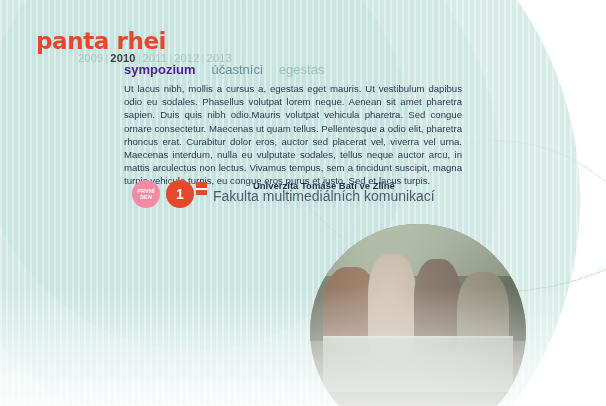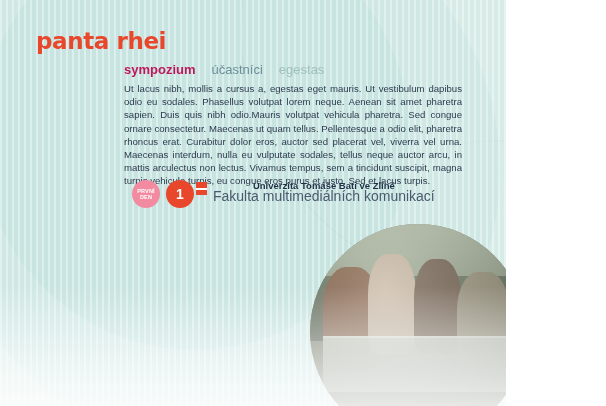--- a/index.html
+++ b/index.html
@@ -8,21 +8,21 @@
   }
   body {
     width: 606px;
     height: 406px;
     overflow: hidden;
     font-family: "Liberation Sans", sans-serif;
     background: #ffffff;
   }
   .page {
     position: relative;
-    width: 506px;
+    width: 606px;
     height: 406px;
     overflow: hidden;
     background: #ffffff;
   }
 
   
   .bg-circle {
     position: absolute;
     border-radius: 50%;
     pointer-events: none;
@@ -119,21 +119,21 @@
     display: flex;
     align-items: baseline;
     gap: 16px;
     font-size: 13px;
   }
   .nav-item {
     color: #9fc0bc;
     white-space: nowrap;
   }
   .nav-item.active {
-    color: #be185d;
+    color: #4c1d95;
     font-weight: bold;
   }
   .nav-item.mid {
     color: #6c8f98;
   }
 
   .dateline {
     position: absolute;
     left: 8px;
     top: 78px;
@@ -282,20 +282,23 @@
 
   <div class="bg-circle circle-big"></div>
   <div class="bg-circle circle-mid"></div>
   <div class="bg-circle circle-inner"></div>
   <div class="bg-circle circle-ring"></div>
   <div class="bg-circle circle-ring2"></div>
   <div class="stripes"></div>
 
   <div class="logo">panta rhei</div>
 
+  <div class="years">
+    <span class="yr">2009</span><span class="sep">|</span><span class="yr active">2010</span><span class="sep">|</span><span class="yr">2011</span><span class="sep">|</span><span class="yr">2012</span><span class="sep">|</span><span class="yr">2013</span>
+  </div>
 
   <div class="nav">
     <span class="nav-item active">sympozium</span>
     <span class="nav-item mid">účastníci</span>
     <span class="nav-item">egestas</span>
   </div>
 
 
   <div class="bodytext">Ut lacus nibh, mollis a cursus a, egestas eget mauris. Ut vestibulum dapibus odio eu sodales. Phasellus volutpat lorem neque. Aenean sit amet pharetra sapien. Duis quis nibh odio.Mauris volutpat vehicula pharetra. Sed congue ornare consectetur. Maecenas ut quam tellus. Pellentesque a odio elit, pharetra rhoncus erat. Curabitur dolor eros, auctor sed placerat vel, viverra vel urna. Maecenas interdum, nulla eu vulputate sodales, tellus neque auctor arcu, in mattis arculectus non lectus. Vivamus tempus, sem a tincidunt suscipit, magna turpis vehicula turpis, eu congue eros purus et justo. Sed et lacus turpis.</div>
 

